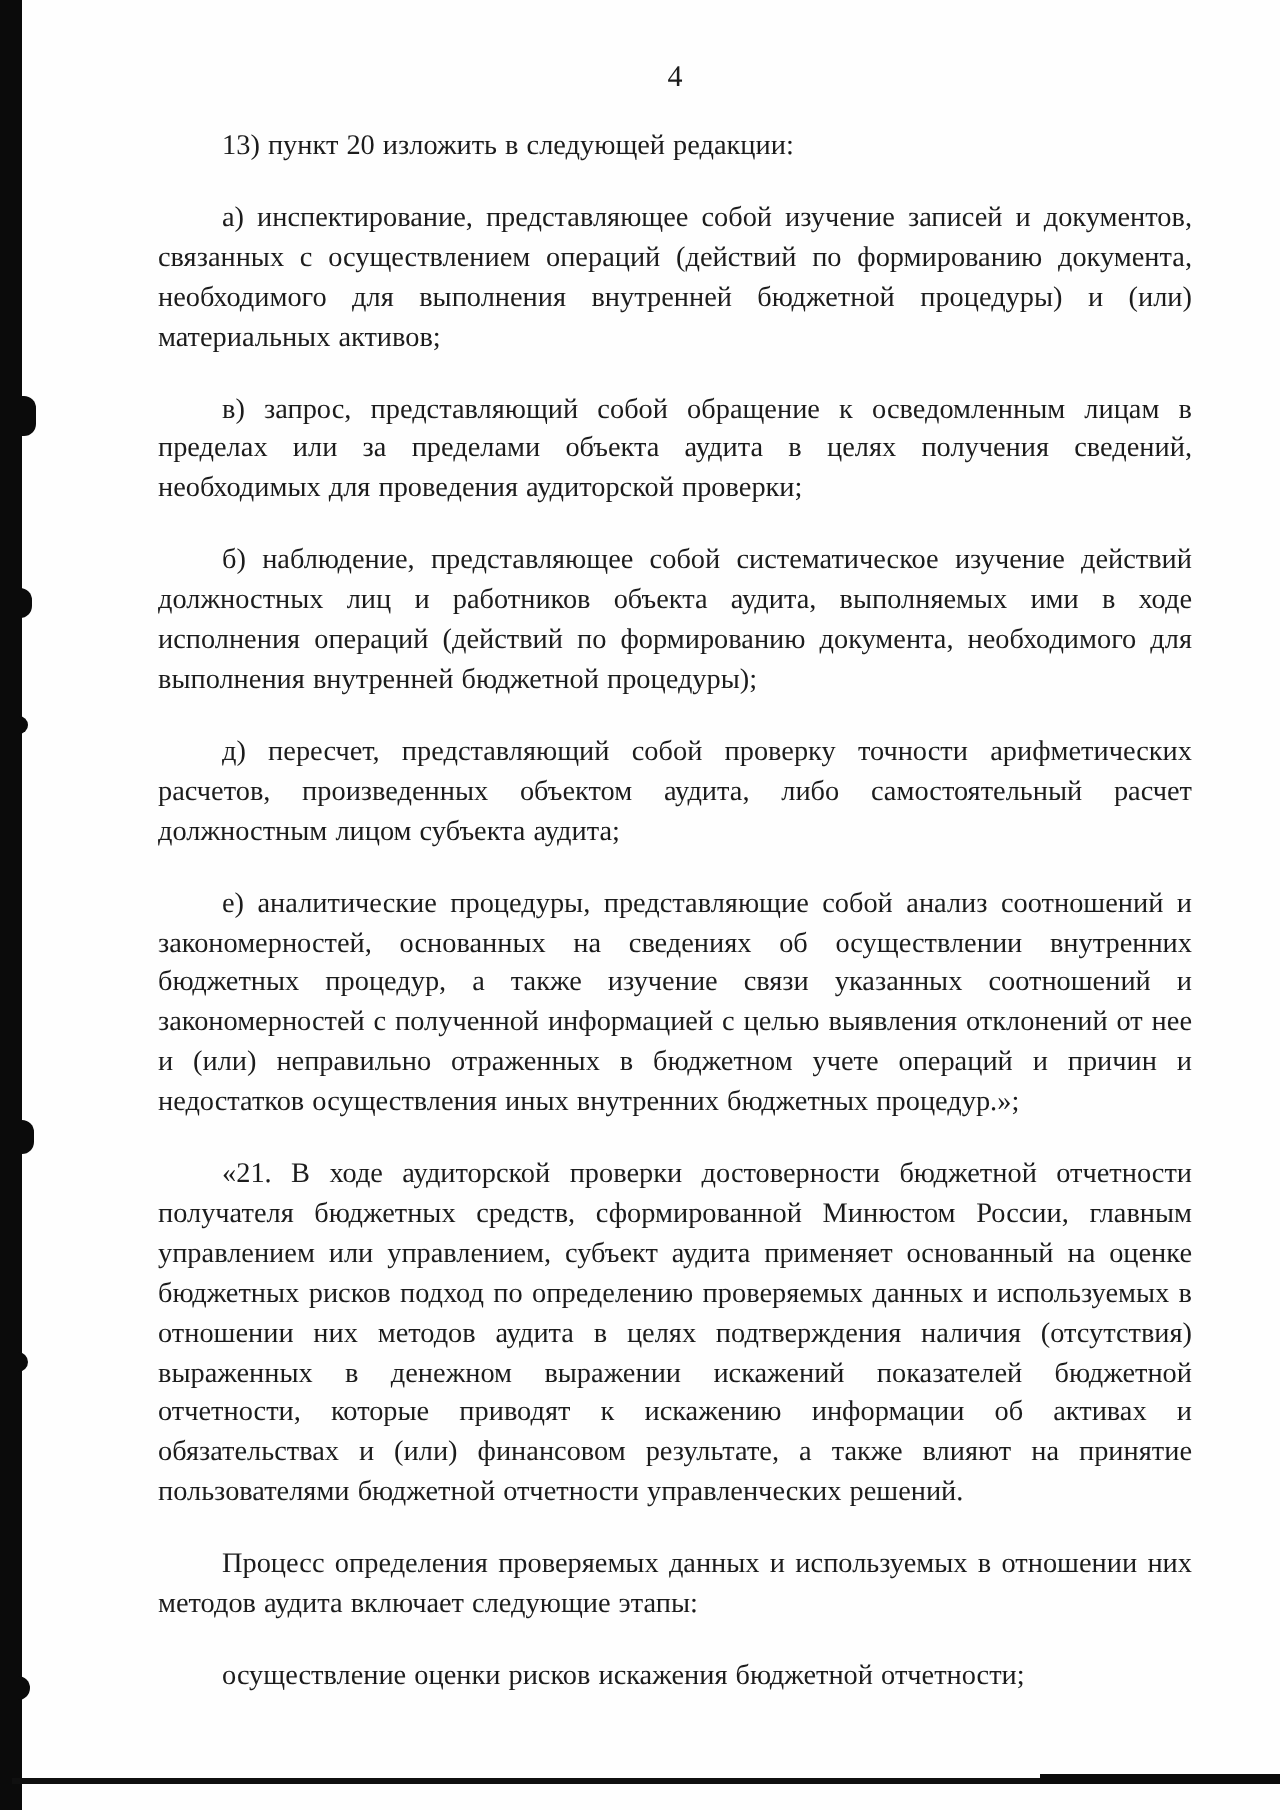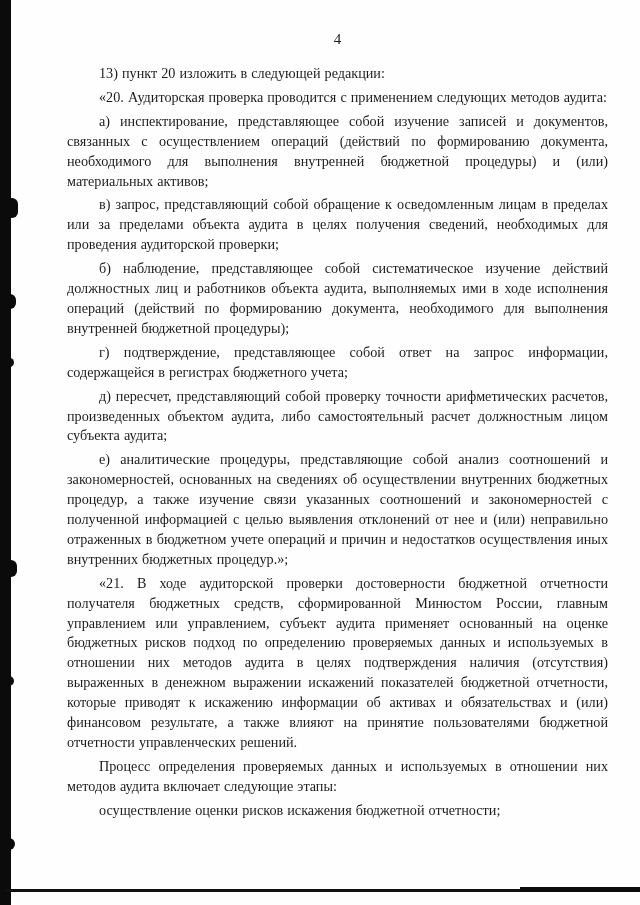--- a/index.html
+++ b/index.html
@@ -58,21 +58,21 @@
     top: 30px;
     width: 549px;
   }
   .page-number {
     text-align: center;
     font-size: 15px;
     line-height: 18px;
     margin-bottom: 16px;
   }
   .body-text p {
-    margin: 4px;
+    margin: 16px;
     font-size: 14.2px;
     line-height: 19.9px;
     text-align: justify;
     text-indent: 32px;
     word-spacing: 0.5px;
   }
 </style>
 </head>
 <body>
 
@@ -86,25 +86,23 @@
   <div class="edge-bump bump5"></div>
   <div class="edge-bump bump6"></div>
   <div class="edge-bottom"></div>
   <div class="edge-bottom-thick"></div>
 
   <div class="content">
     <div class="page-number">4</div>
 
     <div class="body-text">
       <p>13) пункт 20 изложить в следующей редакции:</p>
-      <p>«20. Аудиторская проверка проводится с применением следующих методов аудита:</p>
       <p>а) инспектирование, представляющее собой изучение записей и документов, связанных с осуществлением операций (действий по формированию документа, необходимого для выполнения внутренней бюджетной процедуры) и (или) материальных активов;</p>
       <p>в) запрос, представляющий собой обращение к осведомленным лицам в пределах или за пределами объекта аудита в целях получения сведений, необходимых для проведения аудиторской проверки;</p>
       <p>б) наблюдение, представляющее собой систематическое изучение действий должностных лиц и работников объекта аудита, выполняемых ими в ходе исполнения операций (действий по формированию документа, необходимого для выполнения внутренней бюджетной процедуры);</p>
-      <p>г) подтверждение, представляющее собой ответ на запрос информации, содержащейся в регистрах бюджетного учета;</p>
       <p>д) пересчет, представляющий собой проверку точности арифметических расчетов, произведенных объектом аудита, либо самостоятельный расчет должностным лицом субъекта аудита;</p>
       <p>е) аналитические процедуры, представляющие собой анализ соотношений и закономерностей, основанных на сведениях об осуществлении внутренних бюджетных процедур, а также изучение связи указанных соотношений и закономерностей с полученной информацией с целью выявления отклонений от нее и (или) неправильно отраженных в бюджетном учете операций и причин и недостатков осуществления иных внутренних бюджетных процедур.»;</p>
       <p>«21. В ходе аудиторской проверки достоверности бюджетной отчетности получателя бюджетных средств, сформированной Минюстом России, главным управлением или управлением, субъект аудита применяет основанный на оценке бюджетных рисков подход по определению проверяемых данных и используемых в отношении них методов аудита в целях подтверждения наличия (отсутствия) выраженных в денежном выражении искажений показателей бюджетной отчетности, которые приводят к искажению информации об активах и обязательствах и (или) финансовом результате, а также влияют на принятие пользователями бюджетной отчетности управленческих решений.</p>
       <p>Процесс определения проверяемых данных и используемых в отношении них методов аудита включает следующие этапы:</p>
       <p>осуществление оценки рисков искажения бюджетной отчетности;</p>
     </div>
   </div>
 
 </div>
 

